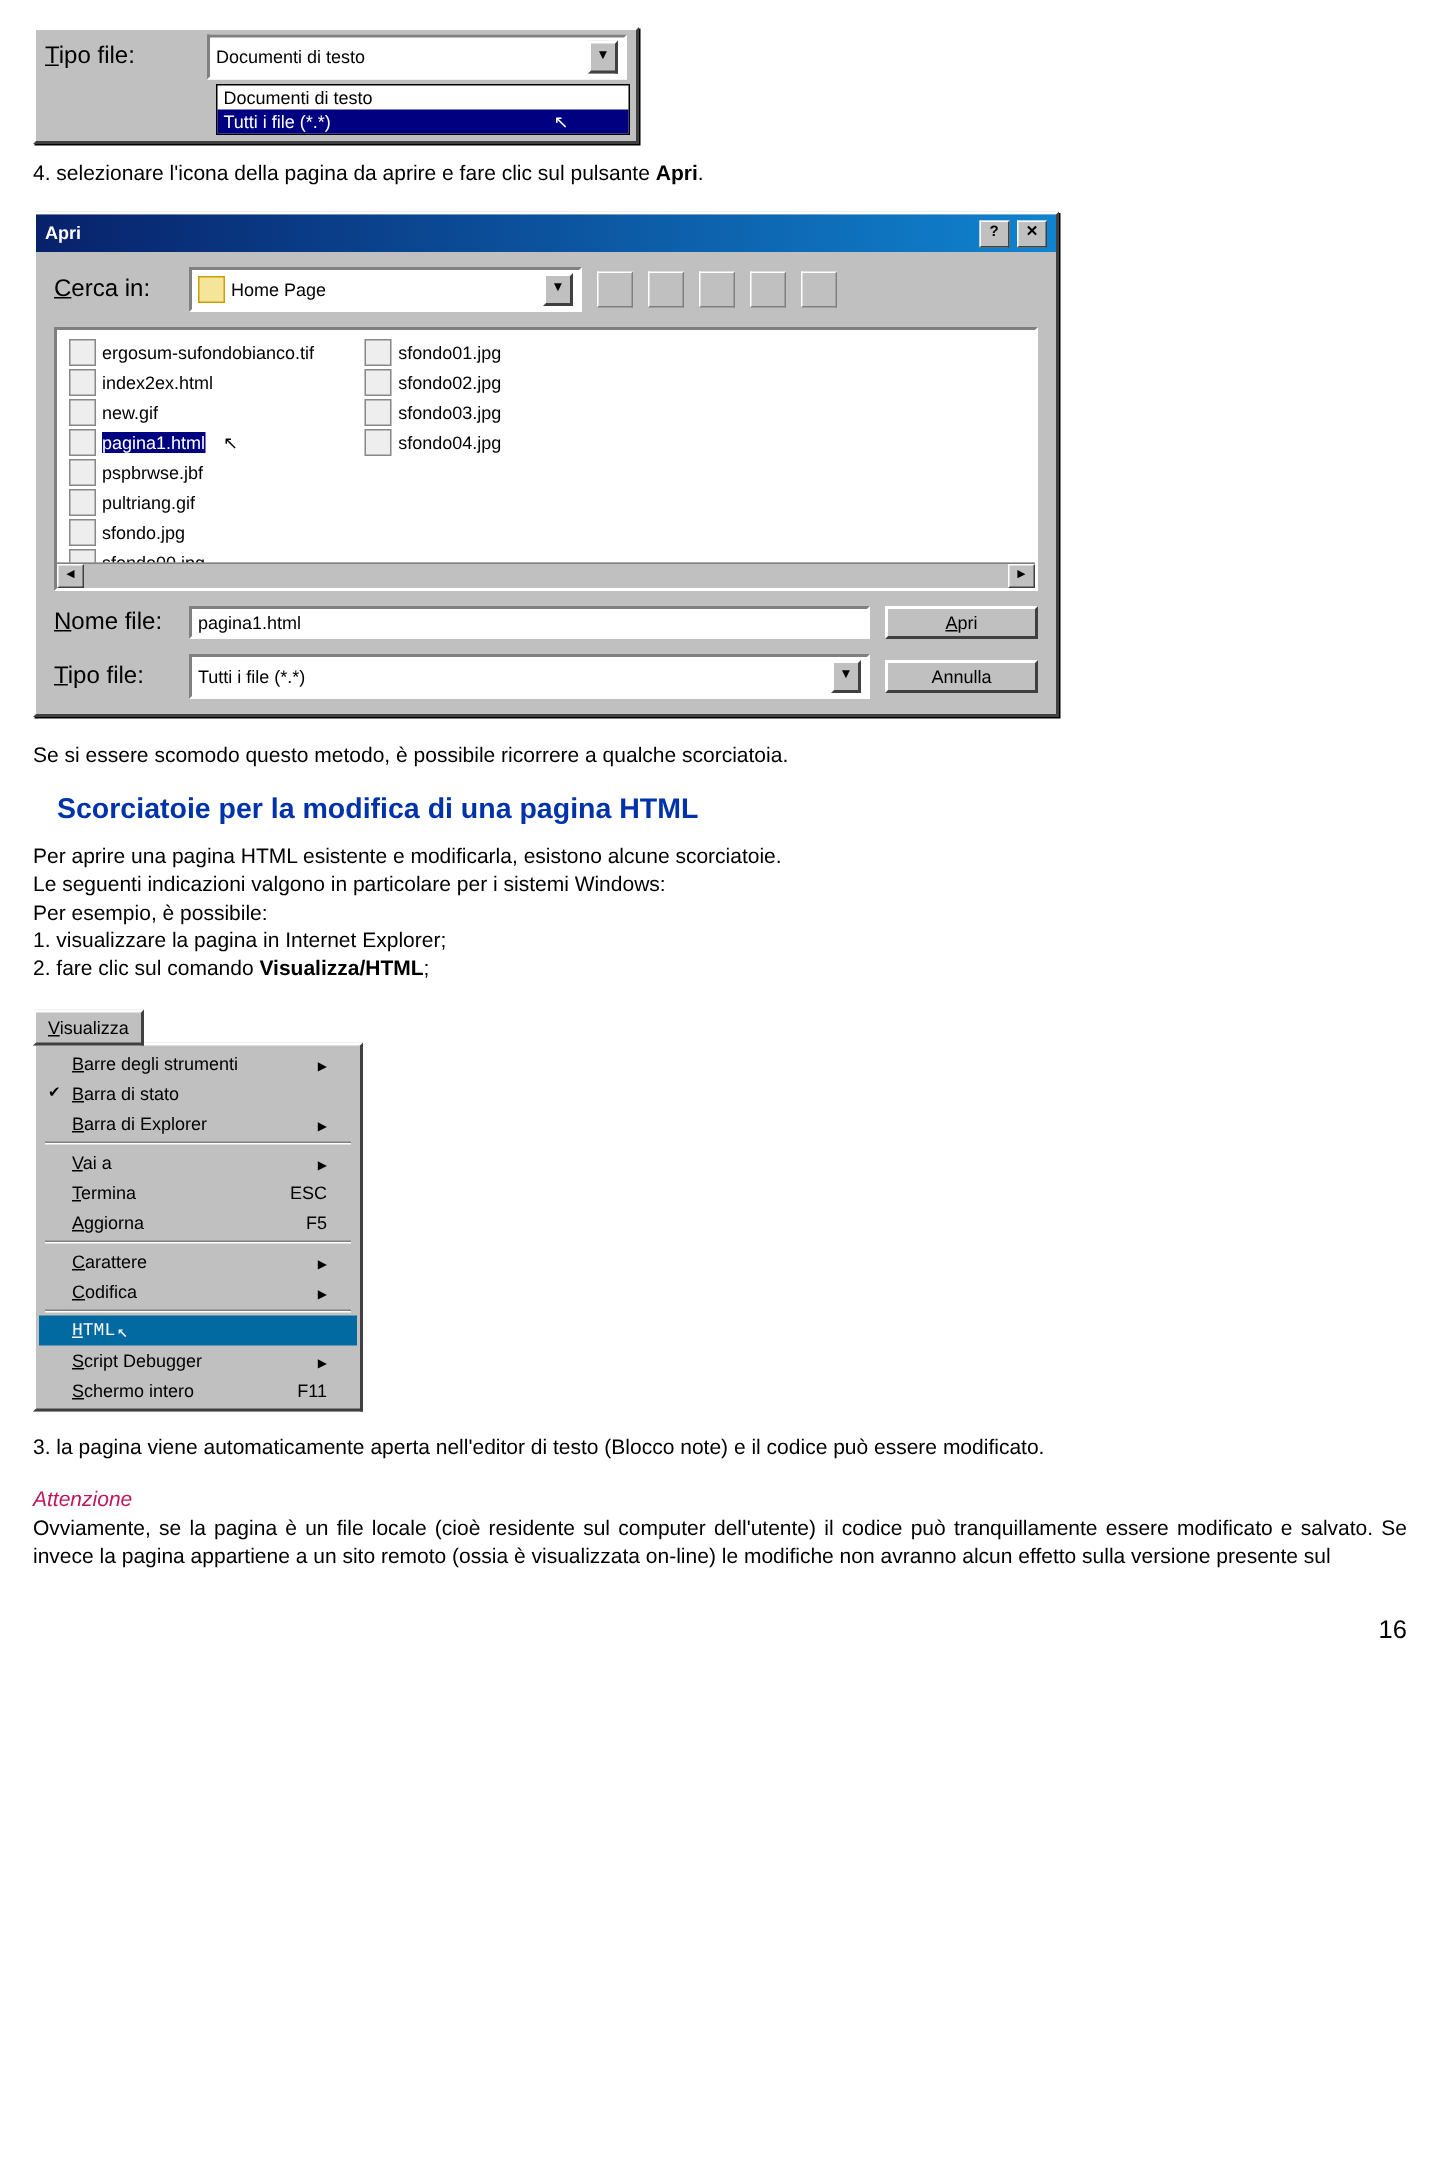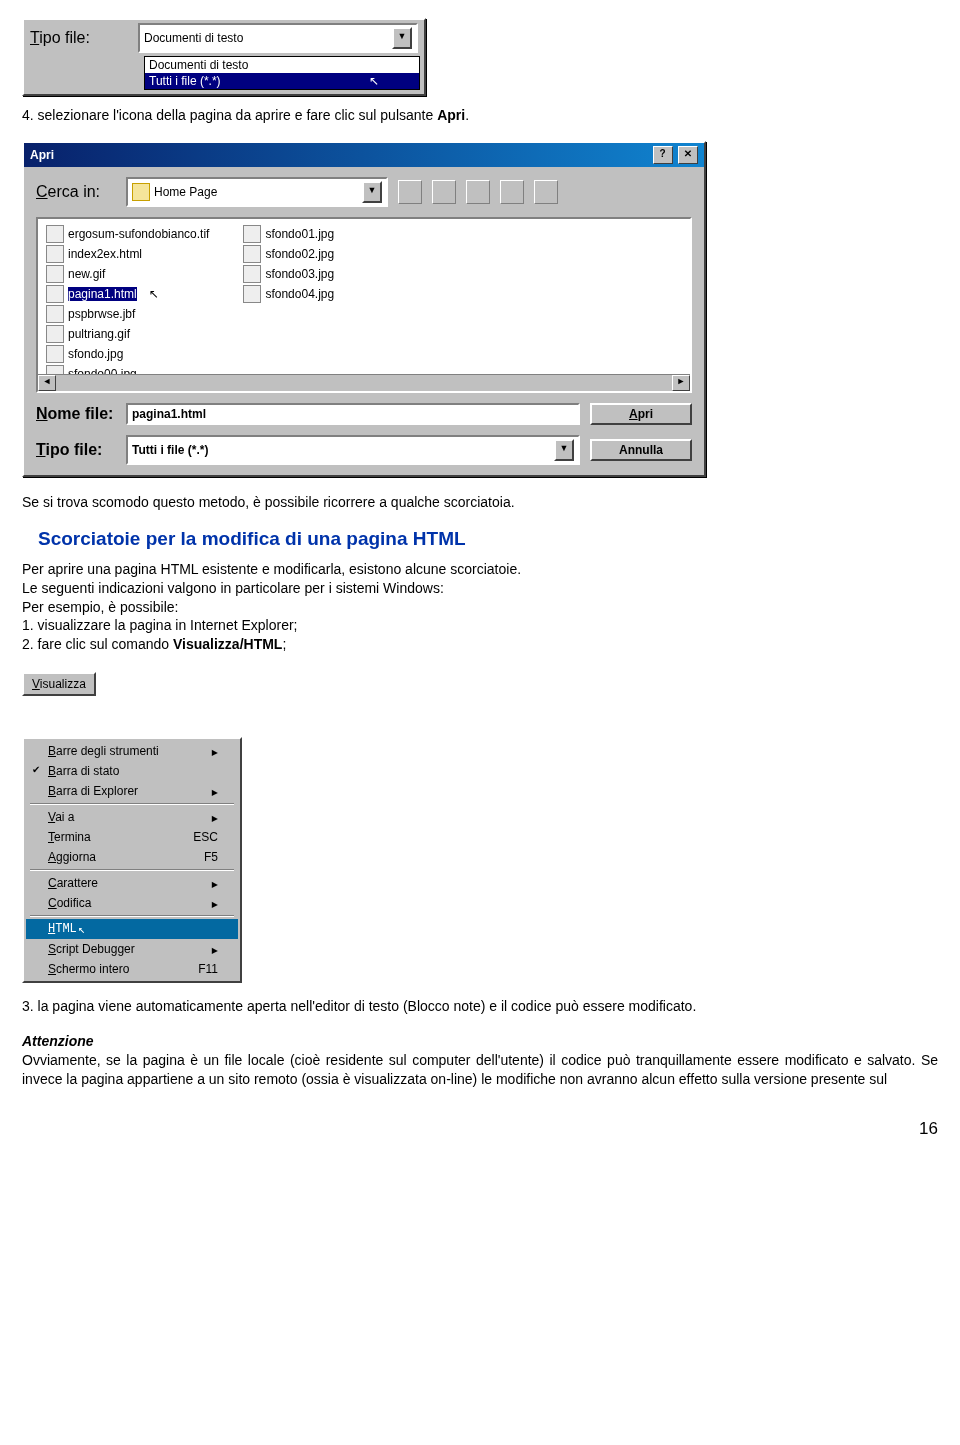--- a/index.html
+++ b/index.html
@@ -42,22 +42,22 @@
     color: #fff;
   }
   .para { margin: 10px 0 16px 0; line-height: 1.35; }
   .heading {
     color: #0033aa;
     font-weight: bold;
     font-size: 19px;
     margin: 16px 0 8px 16px;
   }
   .attention-title {
-    color: #000000;
-    font-weight: bold;
+    color: #be185d;
+    font-weight: normal;
     font-style: italic;
   }
   .justify { text-align: justify; }
   .page-num { text-align: right; margin-top: 30px; font-size: 17px; }
 
   
   .shot1 { width: 400px; }
   .shot1-row { display:flex; align-items:center; padding:3px 6px; gap:8px; }
   .shot1-list { margin: 0 4px 4px 120px; background:#fff; border:1px solid #000; }
   .shot1-list div { padding:1px 4px; font-size:12px; }
@@ -75,28 +75,28 @@
   .dlg-body{ padding:10px 12px; }
   .dlg-row{ display:flex; align-items:center; gap:10px; margin-bottom:10px; }
   .dlg-label{ width:80px; font-size:16px; }
   .folder-field{ flex:0 0 250px; display:flex;align-items:center;gap:4px; }
   .tb-ico{ width:22px;height:22px;background:#c0c0c0;border:1px solid;border-color:#fff #808080 #808080 #fff;display:inline-block; }
   .file-area{ background:#fff;border:2px solid;border-color:#808080 #fff #fff #808080;height:160px;padding:6px;display:flex;flex-direction:column;flex-wrap:wrap;align-content:flex-start;gap:2px 30px;overflow:hidden;position:relative; }
   .file-item{ display:flex;align-items:center;gap:4px;font-size:12px;white-space:nowrap;padding:0 2px; }
   .fico{width:16px;height:16px;display:inline-block;border:1px solid #888;background:#eee;font-size:9px;text-align:center;line-height:14px;}
   .scroll-h{ position:absolute;bottom:0;left:0;right:0;height:16px;background:#c0c0c0;border-top:1px solid #808080;display:flex;justify-content:space-between; }
   .scroll-h span{width:16px;height:14px;background:#c0c0c0;border:1px solid;border-color:#fff #404040 #404040 #fff;font-size:9px;text-align:center;}
-  .bottom-row{ display:flex;align-items:center;gap:10px;margin-top:10px;font-weight:bold; }
+  .bottom-row{ display:flex;align-items:center;gap:10px;margin-top:10px; }
   .bottom-row .win-field{ flex:1; }
   .bottom-row .win-btn{ width:90px; }
   .dd-arrow{width:16px;height:18px;background:#c0c0c0;border:2px solid;border-color:#fff #404040 #404040 #fff;font-size:9px;text-align:center;line-height:14px;}
 
   
   .shot3{ width:220px; margin:14px 0; }
-  .shot3-inner{ background:#c0c0c0;border:2px solid;border-color:#fff #404040 #404040 #fff;margin-top:43px;}
+  .shot3-inner{ background:#c0c0c0;border:2px solid;border-color:#fff #404040 #404040 #fff;}
   .menu-trigger{ background:#c0c0c0;border:2px solid;border-color:#fff #404040 #404040 #fff;padding:3px 8px;display:inline-block;position:relative;top:2px;font-size:12px; }
   .menu-list{ padding:2px; }
   .menu-item{ display:flex;justify-content:space-between;align-items:center;padding:3px 20px 3px 22px;font-size:12px;position:relative; }
   .menu-item.sep{ border-top:1px solid #808080;border-bottom:1px solid #fff;padding:0;margin:2px 4px; }
   .menu-item .arrow::after{content:"▶";font-size:8px;}
   .menu-item .check::before{content:"✔";position:absolute;left:6px;font-size:10px;}
   .menu-item.sel{ background:#0369a1;color:#fff;font-family:Liberation Mono, monospace; }
   .cursor{ position:absolute;left:52px;top:3px;font-size:12px; }
 
   u{ text-decoration: underline; }
@@ -213,21 +213,21 @@
       <span class="dlg-label"><u>T</u>ipo file:</span>
       <div class="win-field" style="display:flex;justify-content:space-between;align-items:center">
         <span>Tutti i file (*.*)</span>
         <span class="dd-arrow">▼</span>
       </div>
       <div class="win-btn">Annulla</div>
     </div>
   </div>
 </div>
 
-<p class="para">Se si trova scomodo questo metodo, è possibile ricorrere a qualche scorciatoia.</p>
+<p class="para">Se si essere scomodo questo metodo, è possibile ricorrere a qualche scorciatoia.</p>
 
 <div class="heading">Scorciatoie per la modifica di una pagina HTML</div>
 
 <div class="para">
   <span>Per aprire una pagina HTML esistente e modificarla, esistono alcune scorciatoie.</span><br>
   <span>Le seguenti indicazioni valgono in particolare per i sistemi Windows:</span><br>
   <span>Per esempio, è possibile:</span><br>
   <span>1. visualizzare la pagina in Internet Explorer;</span><br>
   <span>2. fare clic sul comando </span><b>Visualizza/HTML</b><span>;</span>
 </div>

